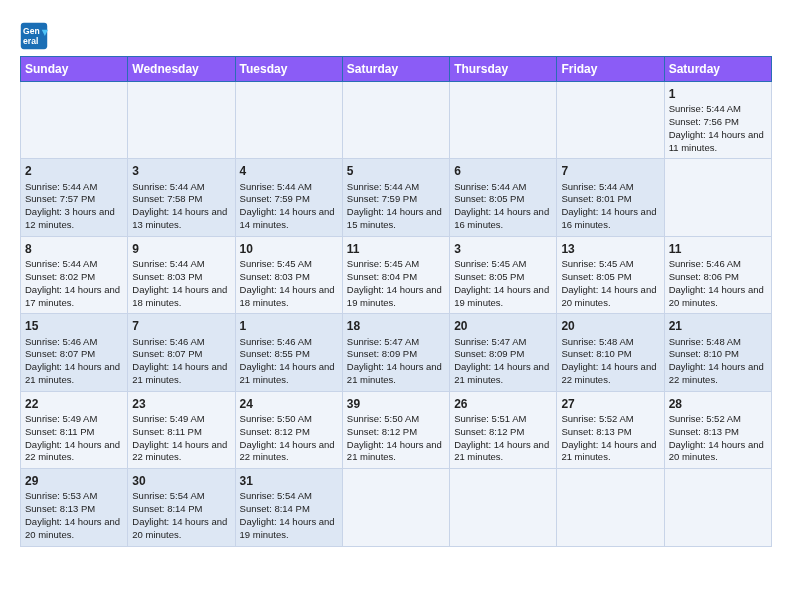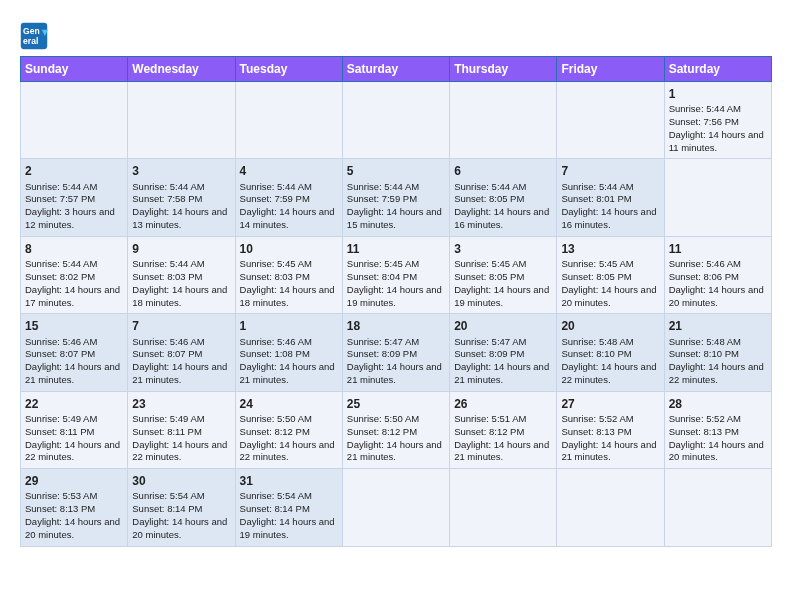--- a/index.html
+++ b/index.html
@@ -158,31 +158,31 @@
           <td><span class="day-num">9</span><span>Sunrise: 5:44 AM</span><br><span>Sunset: 8:03 PM</span><br><span>Daylight: 14 hours and 18 minutes.</span></td>
           <td><span class="day-num">10</span><span>Sunrise: 5:45 AM</span><br><span>Sunset: 8:03 PM</span><br><span>Daylight: 14 hours and 18 minutes.</span></td>
           <td><span class="day-num">11</span><span>Sunrise: 5:45 AM</span><br><span>Sunset: 8:04 PM</span><br><span>Daylight: 14 hours and 19 minutes.</span></td>
           <td><span class="day-num">3</span><span>Sunrise: 5:45 AM</span><br><span>Sunset: 8:05 PM</span><br><span>Daylight: 14 hours and 19 minutes.</span></td>
           <td><span class="day-num">13</span><span>Sunrise: 5:45 AM</span><br><span>Sunset: 8:05 PM</span><br><span>Daylight: 14 hours and 20 minutes.</span></td>
           <td><span class="day-num">11</span><span>Sunrise: 5:46 AM</span><br><span>Sunset: 8:06 PM</span><br><span>Daylight: 14 hours and 20 minutes.</span></td>
         </tr>
         <tr>
           <td><span class="day-num">15</span><span>Sunrise: 5:46 AM</span><br><span>Sunset: 8:07 PM</span><br><span>Daylight: 14 hours and 21 minutes.</span></td>
           <td><span class="day-num">7</span><span>Sunrise: 5:46 AM</span><br><span>Sunset: 8:07 PM</span><br><span>Daylight: 14 hours and 21 minutes.</span></td>
-          <td><span class="day-num">1</span><span>Sunrise: 5:46 AM</span><br><span>Sunset: 1:08 PM</span><br><span>Daylight: 14 hours and 21 minutes.</span></td>
+          <td><span class="day-num">1</span><span>Sunrise: 5:46 AM</span><br><span>Sunset: 8:55 PM</span><br><span>Daylight: 14 hours and 21 minutes.</span></td>
           <td><span class="day-num">18</span><span>Sunrise: 5:47 AM</span><br><span>Sunset: 8:09 PM</span><br><span>Daylight: 14 hours and 21 minutes.</span></td>
           <td><span class="day-num">20</span><span>Sunrise: 5:47 AM</span><br><span>Sunset: 8:09 PM</span><br><span>Daylight: 14 hours and 21 minutes.</span></td>
           <td><span class="day-num">20</span><span>Sunrise: 5:48 AM</span><br><span>Sunset: 8:10 PM</span><br><span>Daylight: 14 hours and 22 minutes.</span></td>
           <td><span class="day-num">21</span><span>Sunrise: 5:48 AM</span><br><span>Sunset: 8:10 PM</span><br><span>Daylight: 14 hours and 22 minutes.</span></td>
         </tr>
         <tr>
           <td><span class="day-num">22</span><span>Sunrise: 5:49 AM</span><br><span>Sunset: 8:11 PM</span><br><span>Daylight: 14 hours and 22 minutes.</span></td>
           <td><span class="day-num">23</span><span>Sunrise: 5:49 AM</span><br><span>Sunset: 8:11 PM</span><br><span>Daylight: 14 hours and 22 minutes.</span></td>
           <td><span class="day-num">24</span><span>Sunrise: 5:50 AM</span><br><span>Sunset: 8:12 PM</span><br><span>Daylight: 14 hours and 22 minutes.</span></td>
-          <td><span class="day-num">25</span><span>Sunrise: 5:50 AM</span><br><span>Sunset: 8:12 PM</span><br><span>Daylight: 14 hours and 21 minutes.</span></td>
+          <td><span class="day-num">39</span><span>Sunrise: 5:50 AM</span><br><span>Sunset: 8:12 PM</span><br><span>Daylight: 14 hours and 21 minutes.</span></td>
           <td><span class="day-num">26</span><span>Sunrise: 5:51 AM</span><br><span>Sunset: 8:12 PM</span><br><span>Daylight: 14 hours and 21 minutes.</span></td>
           <td><span class="day-num">27</span><span>Sunrise: 5:52 AM</span><br><span>Sunset: 8:13 PM</span><br><span>Daylight: 14 hours and 21 minutes.</span></td>
           <td><span class="day-num">28</span><span>Sunrise: 5:52 AM</span><br><span>Sunset: 8:13 PM</span><br><span>Daylight: 14 hours and 20 minutes.</span></td>
         </tr>
         <tr>
           <td><span class="day-num">29</span><span>Sunrise: 5:53 AM</span><br><span>Sunset: 8:13 PM</span><br><span>Daylight: 14 hours and 20 minutes.</span></td>
           <td><span class="day-num">30</span><span>Sunrise: 5:54 AM</span><br><span>Sunset: 8:14 PM</span><br><span>Daylight: 14 hours and 20 minutes.</span></td>
           <td><span class="day-num">31</span><span>Sunrise: 5:54 AM</span><br><span>Sunset: 8:14 PM</span><br><span>Daylight: 14 hours and 19 minutes.</span></td>
           <td class="empty-cell"></td>
           <td class="empty-cell"></td>

